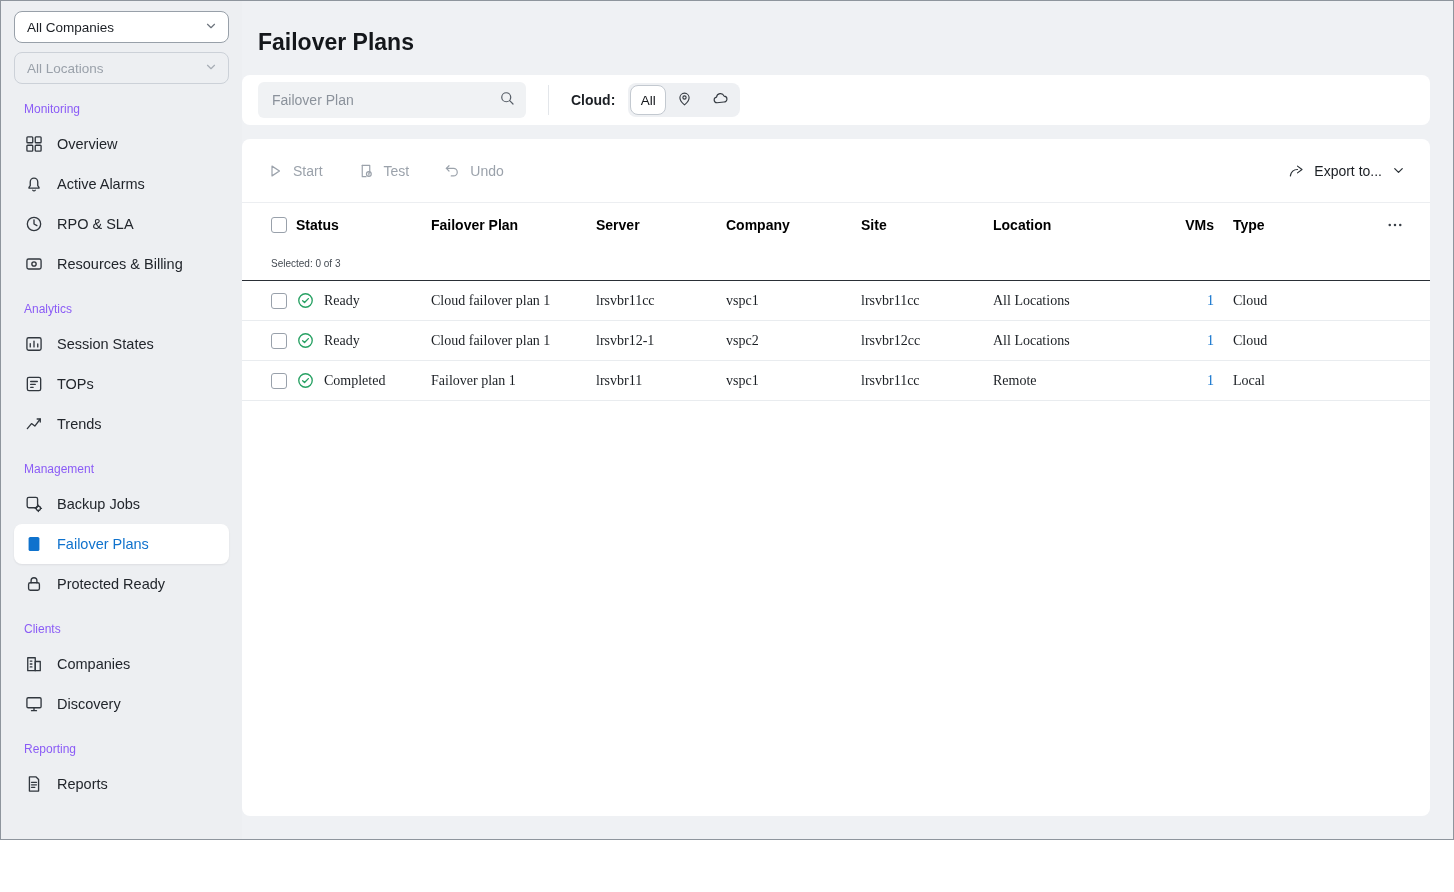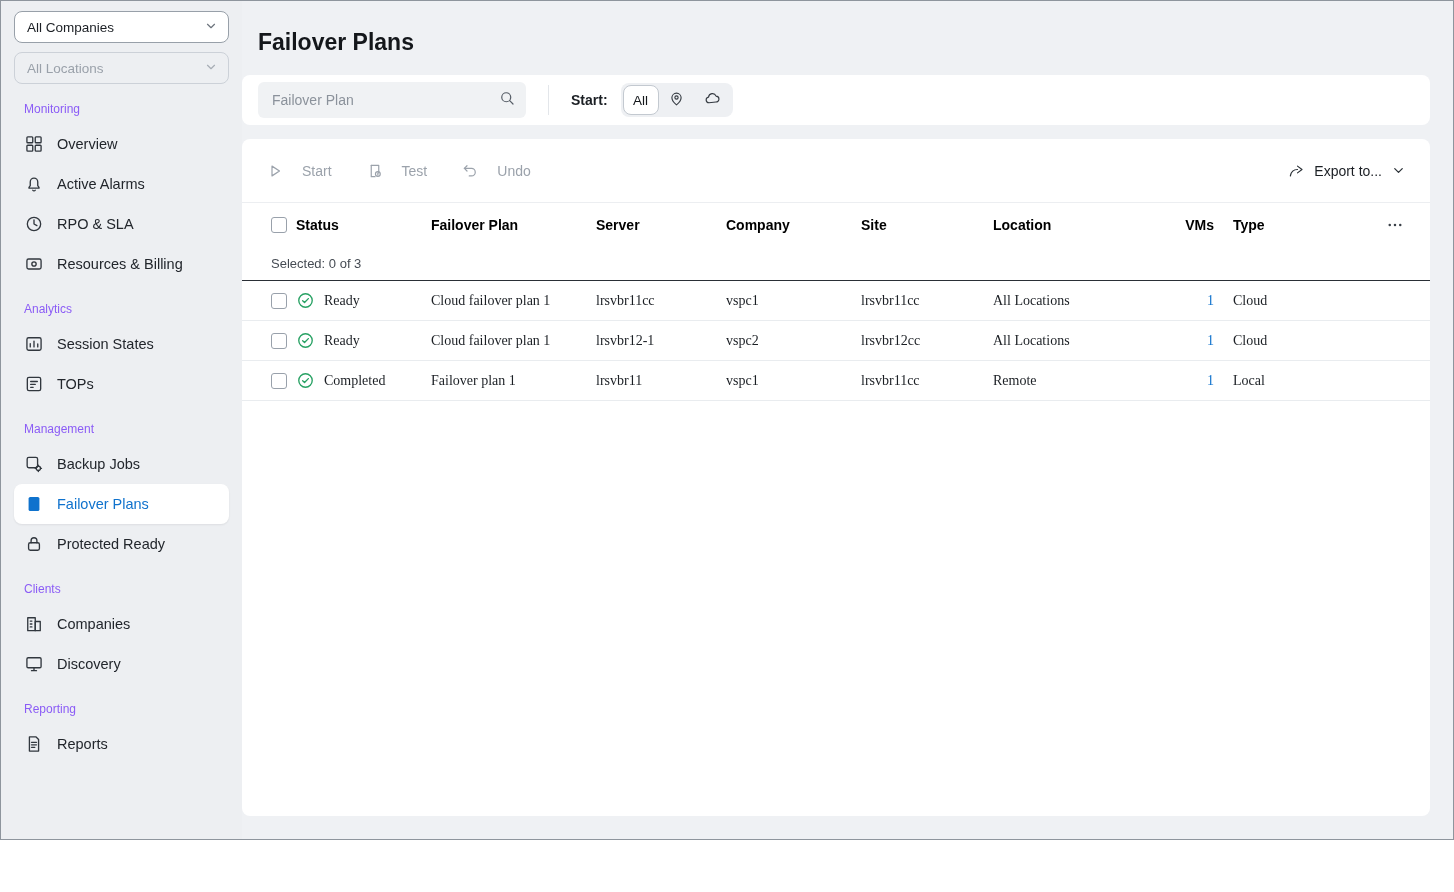--- a/index.html
+++ b/index.html
@@ -88,21 +88,21 @@
   .seg.selected { background:#fff; border:1px solid #c3c9d0; color:#14171b; }
   .seg .icon svg { width:17px; height:17px; }
 
   
   .table-card { flex:1; display:flex; flex-direction:column; min-height:0; overflow:hidden; }
   .toolbar {
     height:64px; flex:0 0 64px; display:flex; align-items:center;
     padding:0 24px; border-bottom:1px solid #eceef1;
   }
   .tool-btn {
-    display:flex; align-items:center; gap:18px;
+    display:flex; align-items:center; gap:9px;
     background:none; border:none; font-family:inherit;
     font-size:14px; color:#9ba2ab; cursor:default; padding:0; margin-right:34px;
   }
   .tool-btn .icon { color:#9ba2ab; display:flex; }
   .tool-btn .icon svg { width:18px; height:18px; }
   .toolbar-spacer { flex:1; }
   .export-btn {
     display:flex; align-items:center; gap:9px;
     background:none; border:none; font-family:inherit;
     font-size:14px; color:#1b1f24; cursor:pointer; padding:0;
@@ -119,21 +119,21 @@
   }
   .thead { height:44px; font-size:14px; font-weight:700; color:#000000; }
   .cell-vms { text-align:right; padding-right:0; }
   .cell-type { padding-left:19px; }
   .cell-menu { display:flex; justify-content:flex-end; }
   .col-settings { background:none; border:none; padding:2px; cursor:pointer; display:flex; }
   .col-settings svg { width:18px; height:18px; fill:#3a4048; }
 
   .selected-row {
     height:34px; display:flex; align-items:center; padding-left:29px;
-    font-size:13px; color:#454b53;
+    font-size:10px; color:#454b53;
     border-bottom:1px solid #2a2f36;
   }
   .drow { height:40px; font-size:14px; color:#1b1f24; border-bottom:1px solid #e9ecef;font-family:Liberation Serif, serif; }
   .checkbox {
     width:16px; height:16px; border:1px solid #99a1ab; border-radius:3px;
     background:#fff; cursor:pointer; display:inline-block;
   }
   .status-cell { display:flex; align-items:center; gap:9px; }
   .status-icon { display:flex; color:#27a163; }
   .status-icon svg { width:19px; height:19px; stroke:currentColor; fill:none; stroke-width:1.7; stroke-linecap:round; stroke-linejoin:round; }
@@ -213,20 +213,29 @@
     </div>
     <div class="nav-item">
       <span class="icon">
           <svg viewBox="0 0 24 24">
             <rect x="4" y="4" width="16" height="16" rx="2"></rect>
             <path d="M8 9h8M8 12.5h5.5M8 16h3"></path>
           </svg>
         </span>
       <span>TOPs</span>
     </div>
+    <div class="nav-item">
+      <span class="icon">
+          <svg viewBox="0 0 24 24">
+            <path d="M4 17.5l5-6 4 3 6.5-8.5"></path>
+            <path d="M15.8 6H19.5v3.7"></path>
+          </svg>
+        </span>
+      <span>Trends</span>
+    </div>
 
     <div class="side-label">Management</div>
 
     <div class="nav-item">
       <span class="icon">
           <svg viewBox="0 0 24 24">
             <rect x="3.8" y="4" width="12.5" height="12.5" rx="2"></rect>
             <circle cx="17.2" cy="17.2" r="2.6"></circle>
             <path d="M17.2 13.4v1.2M17.2 19.8V21M21 17.2h-1.2M14.6 17.2h-1.2"></path>
           </svg>
@@ -293,21 +302,21 @@
 
     <div class="card filter-card">
       <div class="search-box">
         <input type="text" placeholder="Failover Plan" style="">
         <span class="icon"><svg viewBox="0 0 24 24">
               <circle cx="11" cy="11" r="6"></circle>
               <path d="M15.6 15.6L20 20"></path>
             </svg></span>
       </div>
       <div class="vdivider"></div>
-      <span class="type-label">Start:</span>
+      <span class="type-label">Cloud:</span>
       <div class="seg-group">
         <div class="seg selected">All</div>
         <div class="seg">
           <span class="icon"><svg viewBox="0 0 24 24">
                 <path d="M12 21s-6.5-5.2-6.5-10a6.5 6.5 0 0 1 13 0C18.5 15.8 12 21 12 21z"></path>
                 <circle cx="12" cy="10.5" r="2.3"></circle>
               </svg></span>
         </div>
         <div class="seg">
           <span class="icon"><svg viewBox="0 0 24 24">

